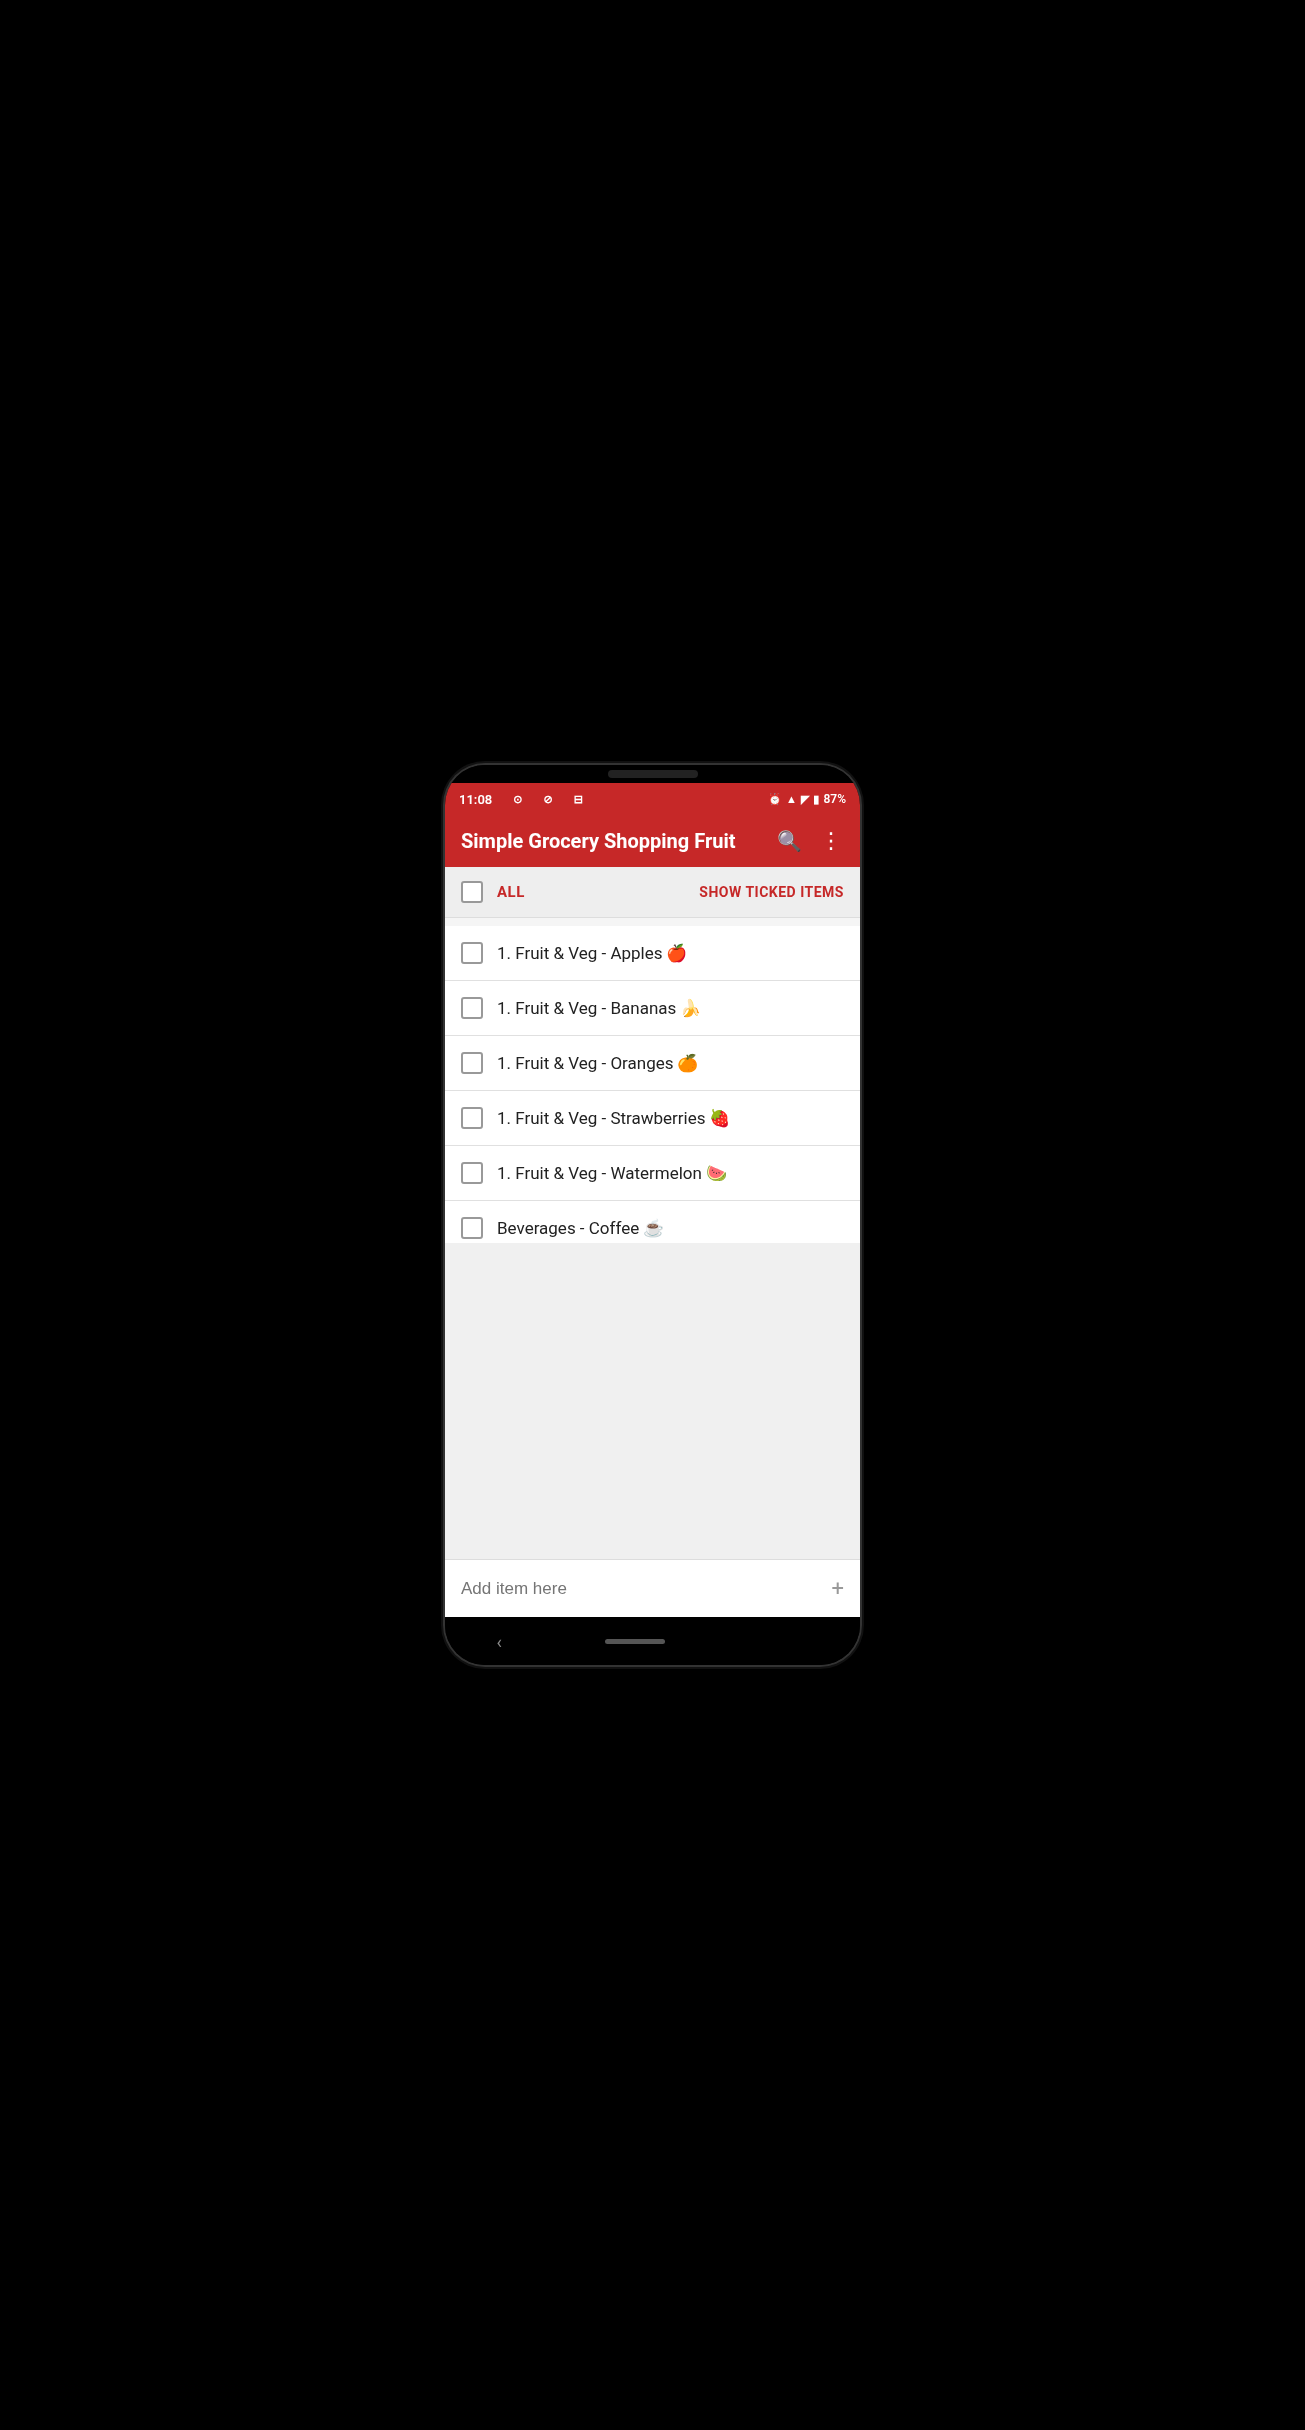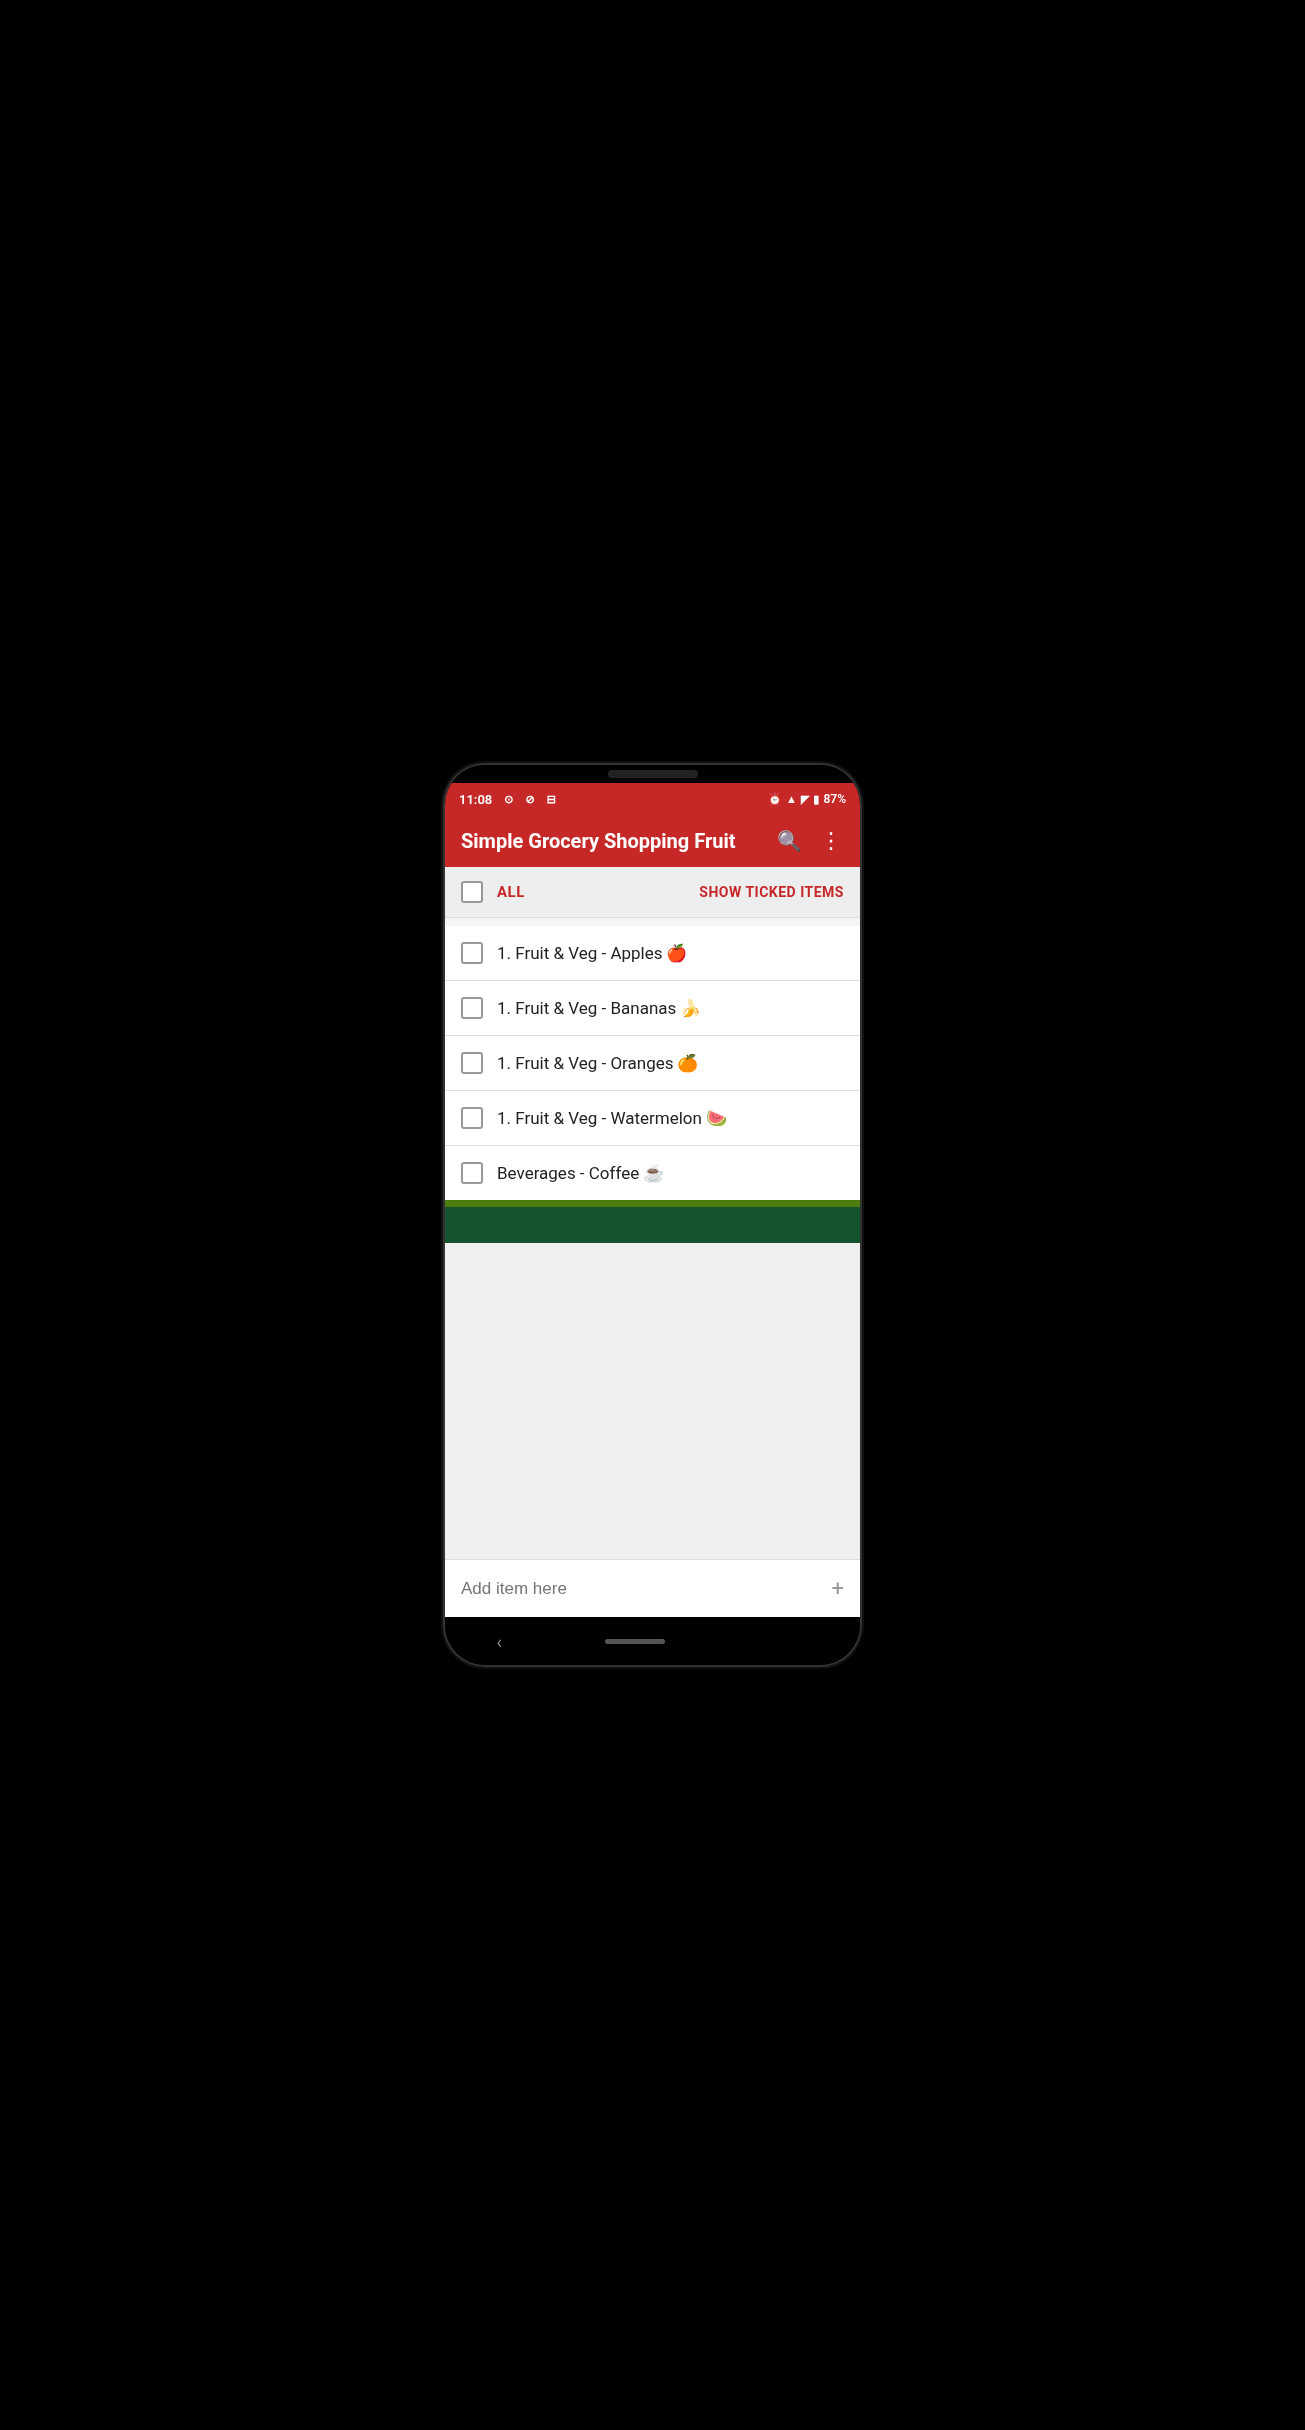--- a/index.html
+++ b/index.html
@@ -52,21 +52,21 @@
       display: flex;
       justify-content: space-between;
       align-items: center;
       flex-shrink: 0;
       height: 32px;
     }
 
     .status-left {
       display: flex;
       align-items: center;
-      gap: 12px;
+      gap: 21px;
     }
 
     .status-right {
       display: flex;
       align-items: center;
       gap: 4px;
       font-size: 12px;
     }
 
     .status-icon {
@@ -292,20 +292,24 @@
       <div class="list-item">
         <div class="checkbox"></div>
         <span class="item-text">1. Fruit &amp; Veg - Bananas 🍌</span>
       </div>
 
       <div class="list-item">
         <div class="checkbox"></div>
         <span class="item-text">1. Fruit &amp; Veg - Oranges 🍊</span>
       </div>
 
+      <div class="list-item">
+        <div class="checkbox"></div>
+        <span class="item-text">1. Fruit &amp; Veg - Strawberries 🍓</span>
+      </div>
 
       <div class="list-item">
         <div class="checkbox"></div>
         <span class="item-text">1. Fruit &amp; Veg - Watermelon 🍉</span>
       </div>
 
       <div class="list-item">
         <div class="checkbox"></div>
         <span class="item-text">Beverages - Coffee ☕</span>
       </div>

